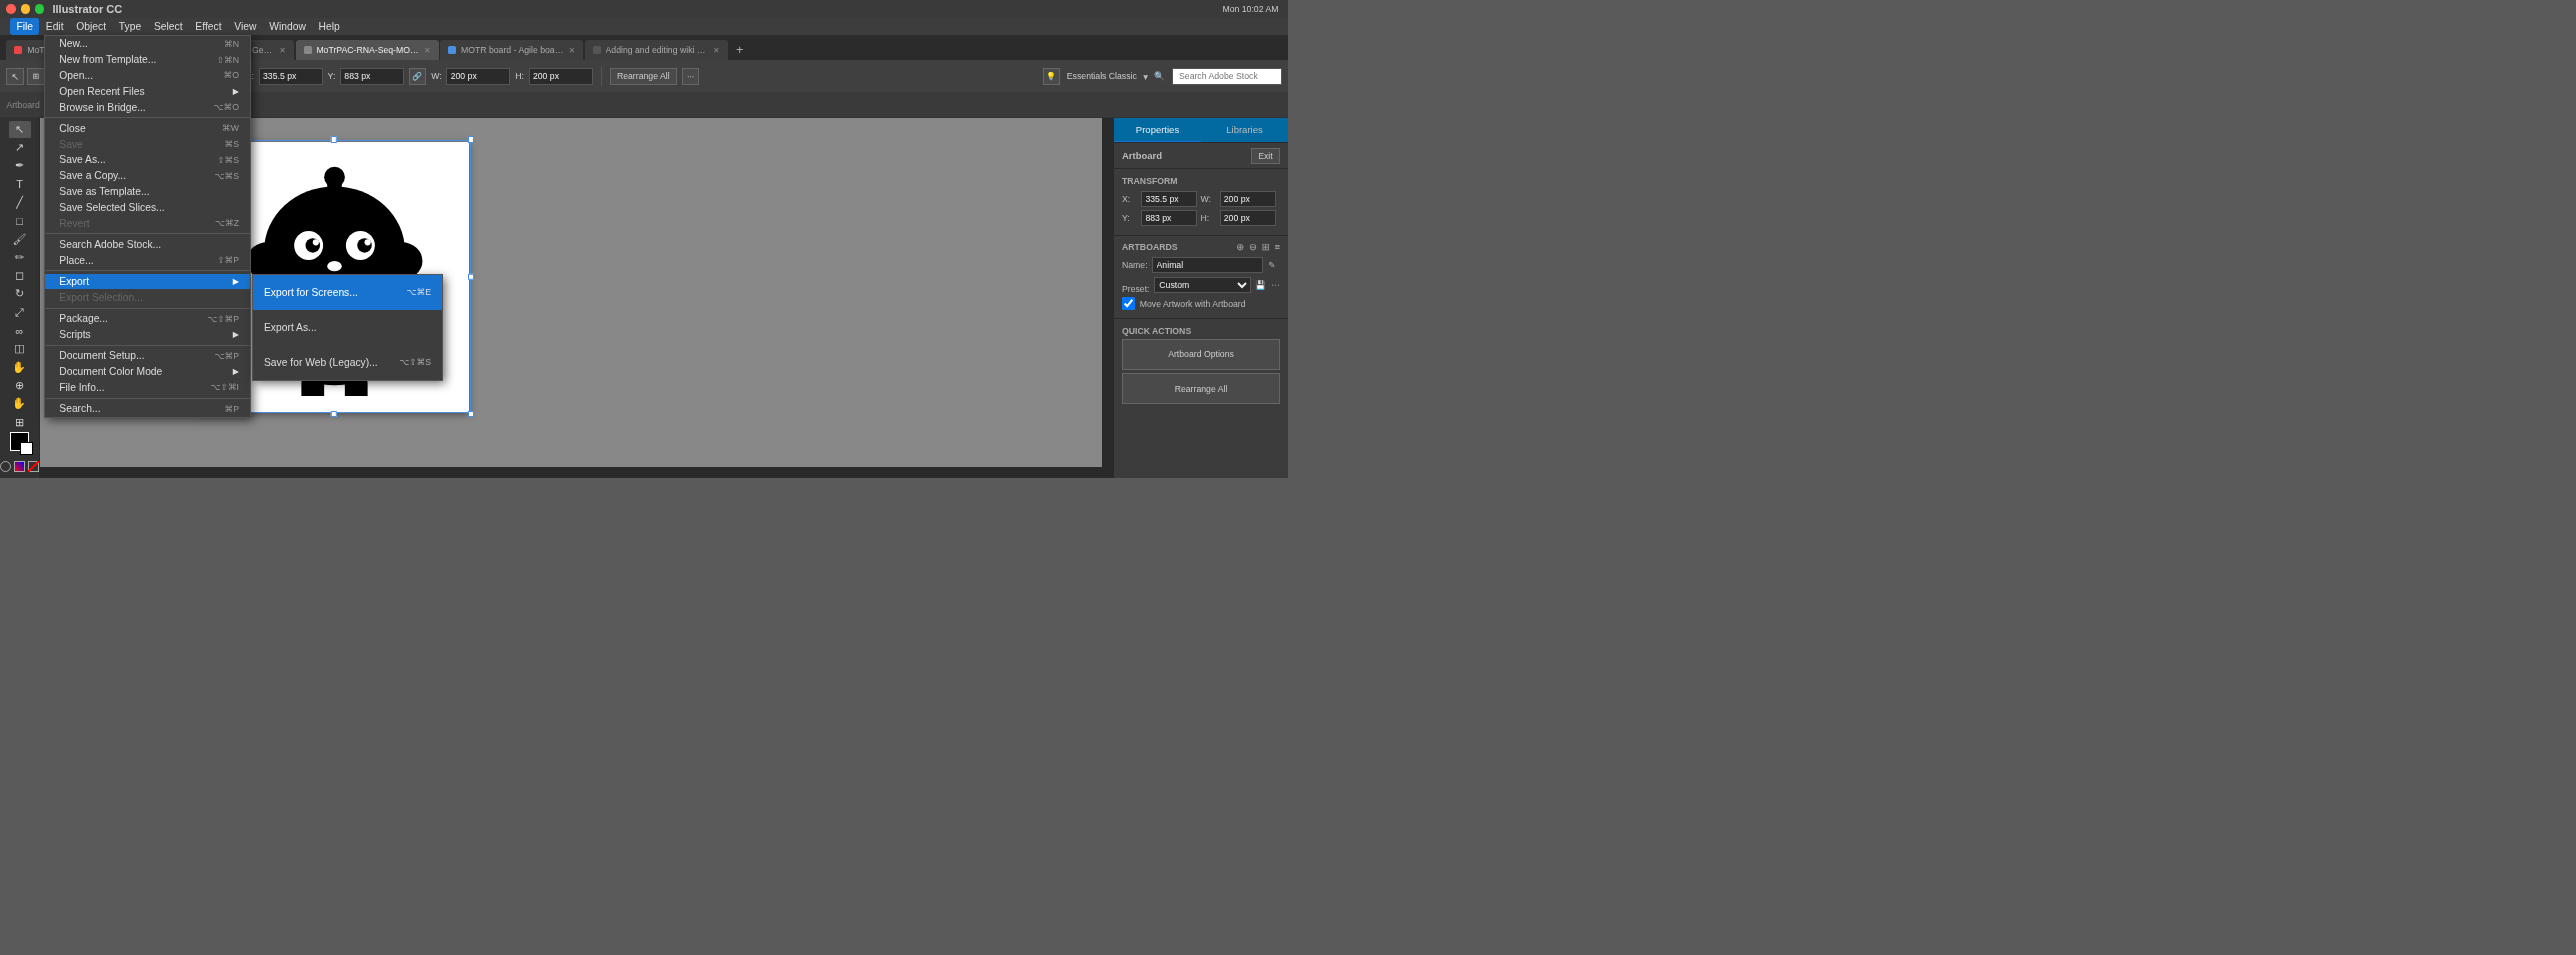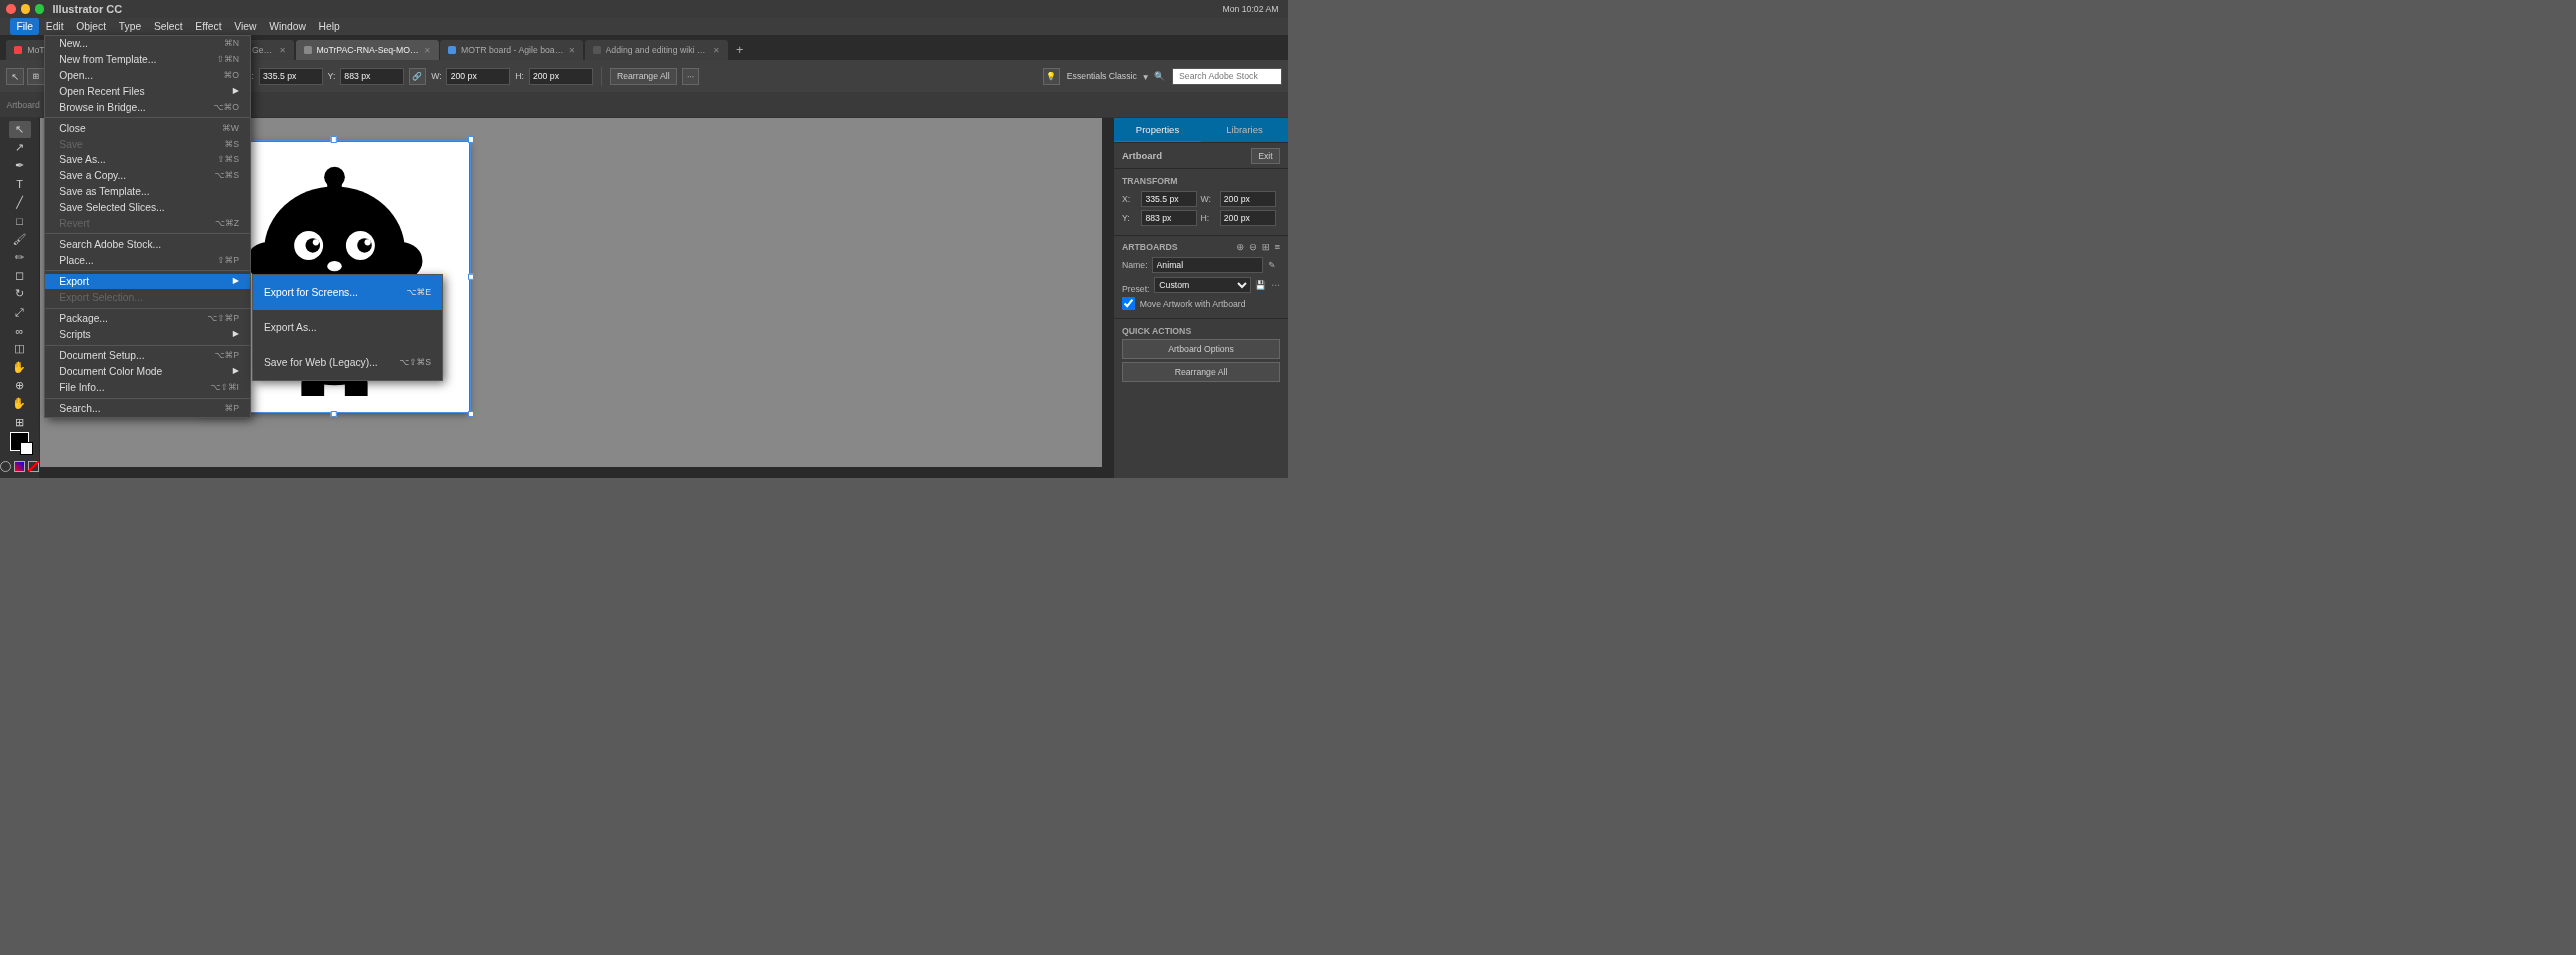--- a/index.html
+++ b/index.html
@@ -385,21 +385,21 @@
       display: flex;
       align-items: center;
       gap: 4.8px;
       padding: 0 8px 3.2px;
     }
     .panel-btn {
       background: #4a4a4a;
       border: 0.8px solid #666;
       color: #ccc;
       font-size: 8.7px;
-      height: 20px;
+      height: 31px;
       padding: 0 14px;
       cursor: pointer;
       width: 100%;
       text-align: center;
       margin-bottom: 3.2px;
     }
     .quick-actions-title {
       color: #aaa;
       font-size: 8.7px;
       font-weight: bold;
@@ -414,20 +414,21 @@
       left: 44px;
       width: 207px;
       background: #3d3d3d;
       border: 0.8px solid #555;
       box-shadow: 3.2px 3.2px 9.5px rgba(0,0,0,0.6);
       z-index: 1000;
       font-size: 10.3px;
     }
     .menu-row {
       display: flex;
+      align-items: center;
       padding: 2.4px 11px 2.4px 14.3px;
       color: #ddd;
       cursor: pointer;
       position: relative;
     }
     .menu-row.active { background: #1773cf; color: white; }
     .menu-row.disabled { color: #666; cursor: default; }
     .menu-shortcut {
       margin-left: auto;
       color: #999;

